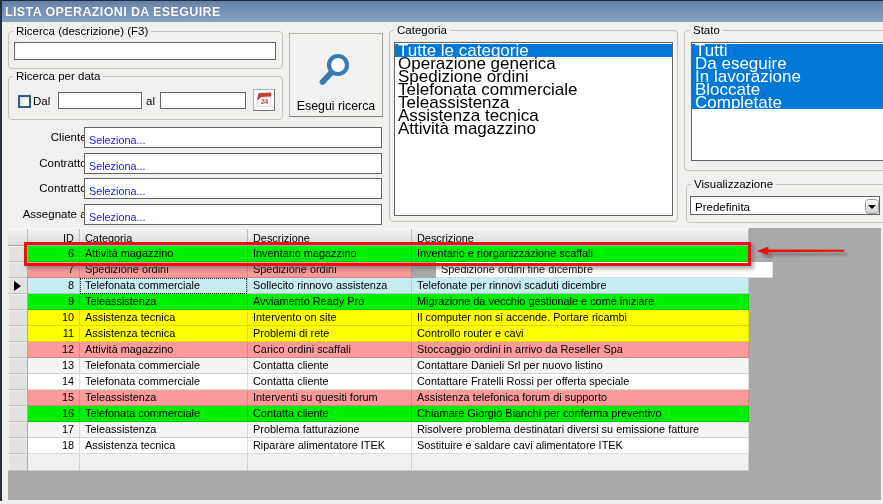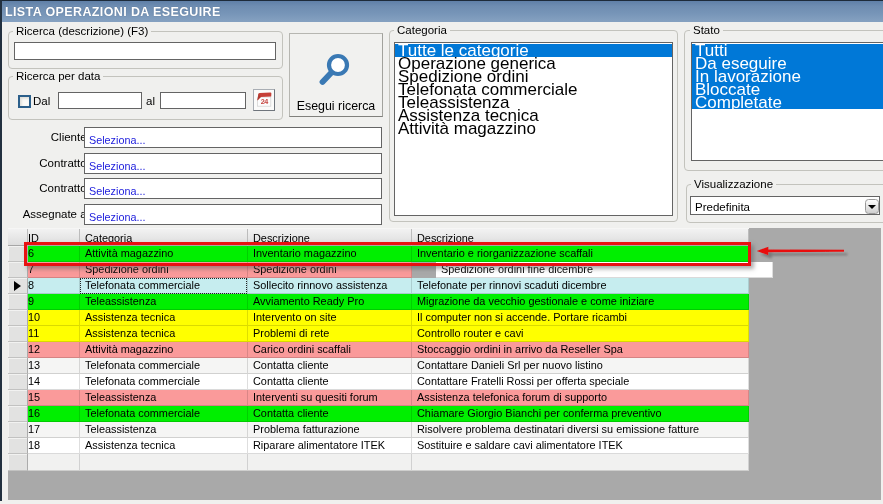--- a/index.html
+++ b/index.html
@@ -53,21 +53,21 @@
   border-left:4.2px solid transparent;border-right:4.2px solid transparent;border-top:4.4px solid #000}
 
 #grid{left:8px;top:228px;width:873px;height:272px;background:#a9a9a9;overflow:hidden}
 #grid .g{position:absolute;box-sizing:border-box}
 .hdr{background:linear-gradient(180deg,#f2f2f2,#dddddd);border-right:1px solid #bcbcbc;border-bottom:1px solid #a6a6a6;
   font-size:10.9px;padding-top:2.5px;white-space:nowrap}
 .rh{background:#e2e2e1;border-right:1px solid #ababab;border-bottom:1px solid #c2c2c1;
   box-shadow:inset 1px 1px 0 #f2f2f1}
 .cell{font-size:10.9px;line-height:14px;white-space:nowrap;overflow:hidden;
   border-right:1px solid rgba(0,0,0,0.13);border-bottom:1px solid rgba(0,0,0,0.14)}
-.cid{padding-right:12px}
+.cid{text-align:right;padding-right:5px}
 .cl{padding-left:5px}
 
 #redbox{left:24px;top:241.5px;width:727px;height:24px;border:3px solid #e81111;box-sizing:border-box;
   box-shadow:3px 3px 4px rgba(95,95,95,0.5)}
 #arrow{left:751px;top:239px;width:105px;height:26px}
 </style>
 </head>
 <body>
 <div class="abs" id="titlebar"></div>
 <div class="abs" id="titletext">LISTA OPERAZIONI DA ESEGUIRE</div>

